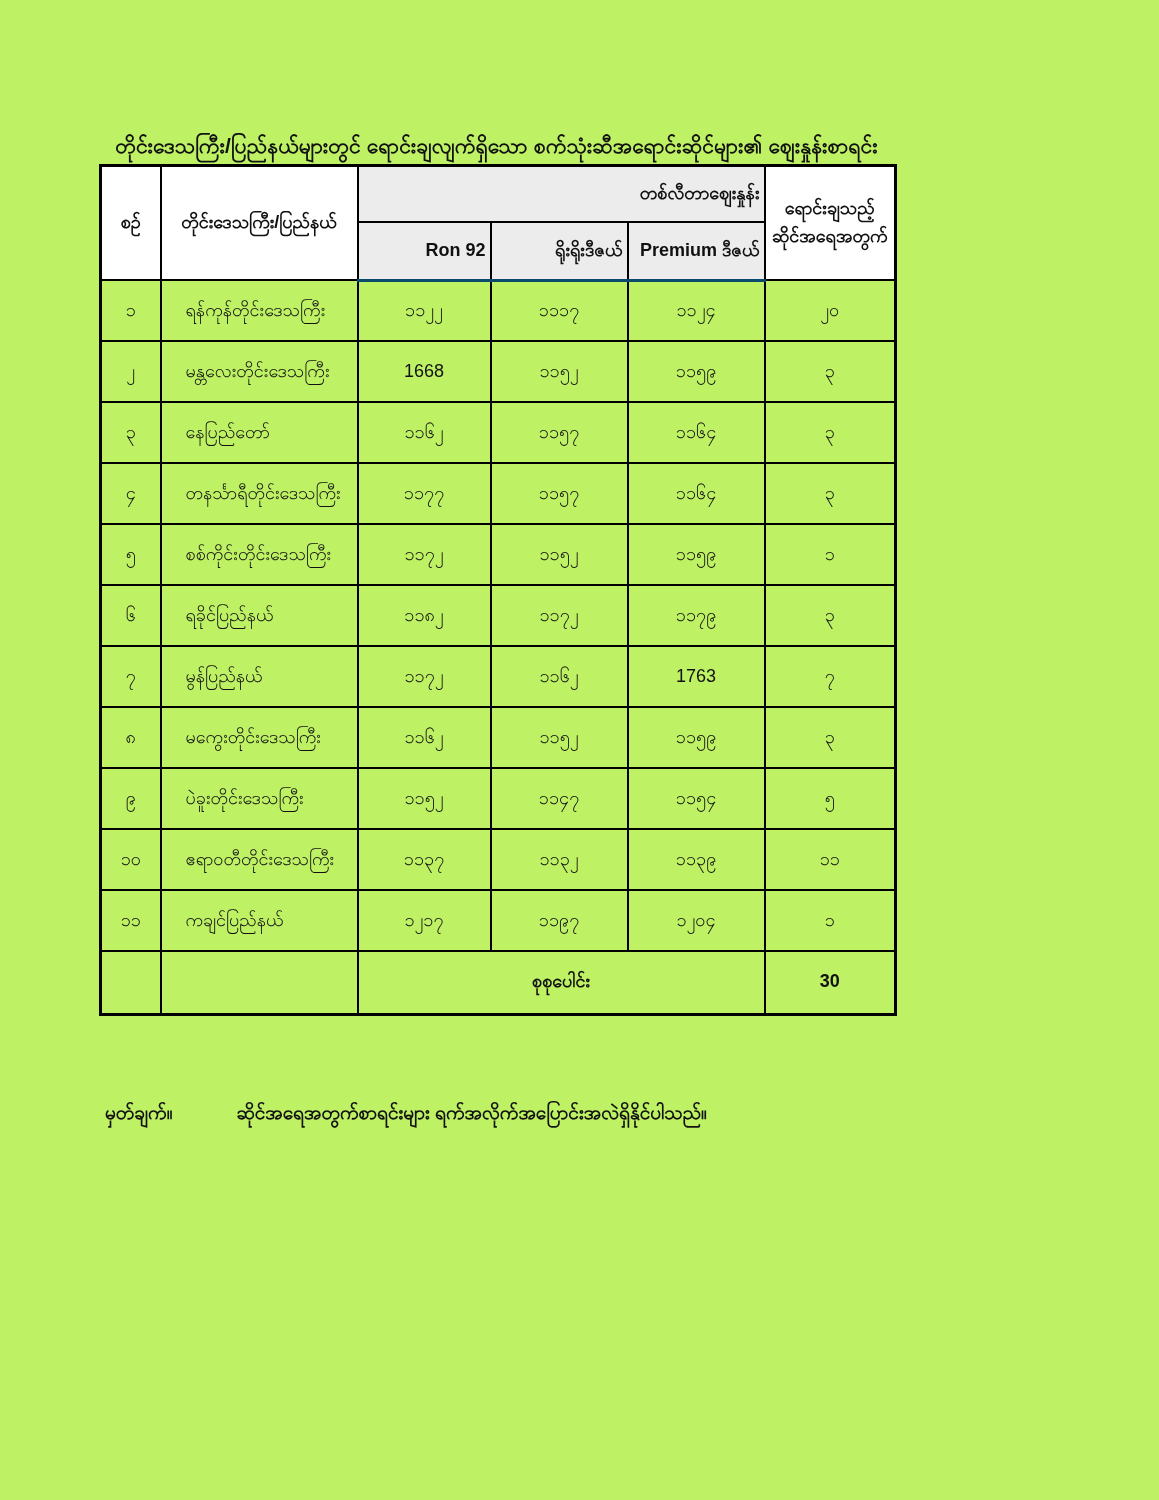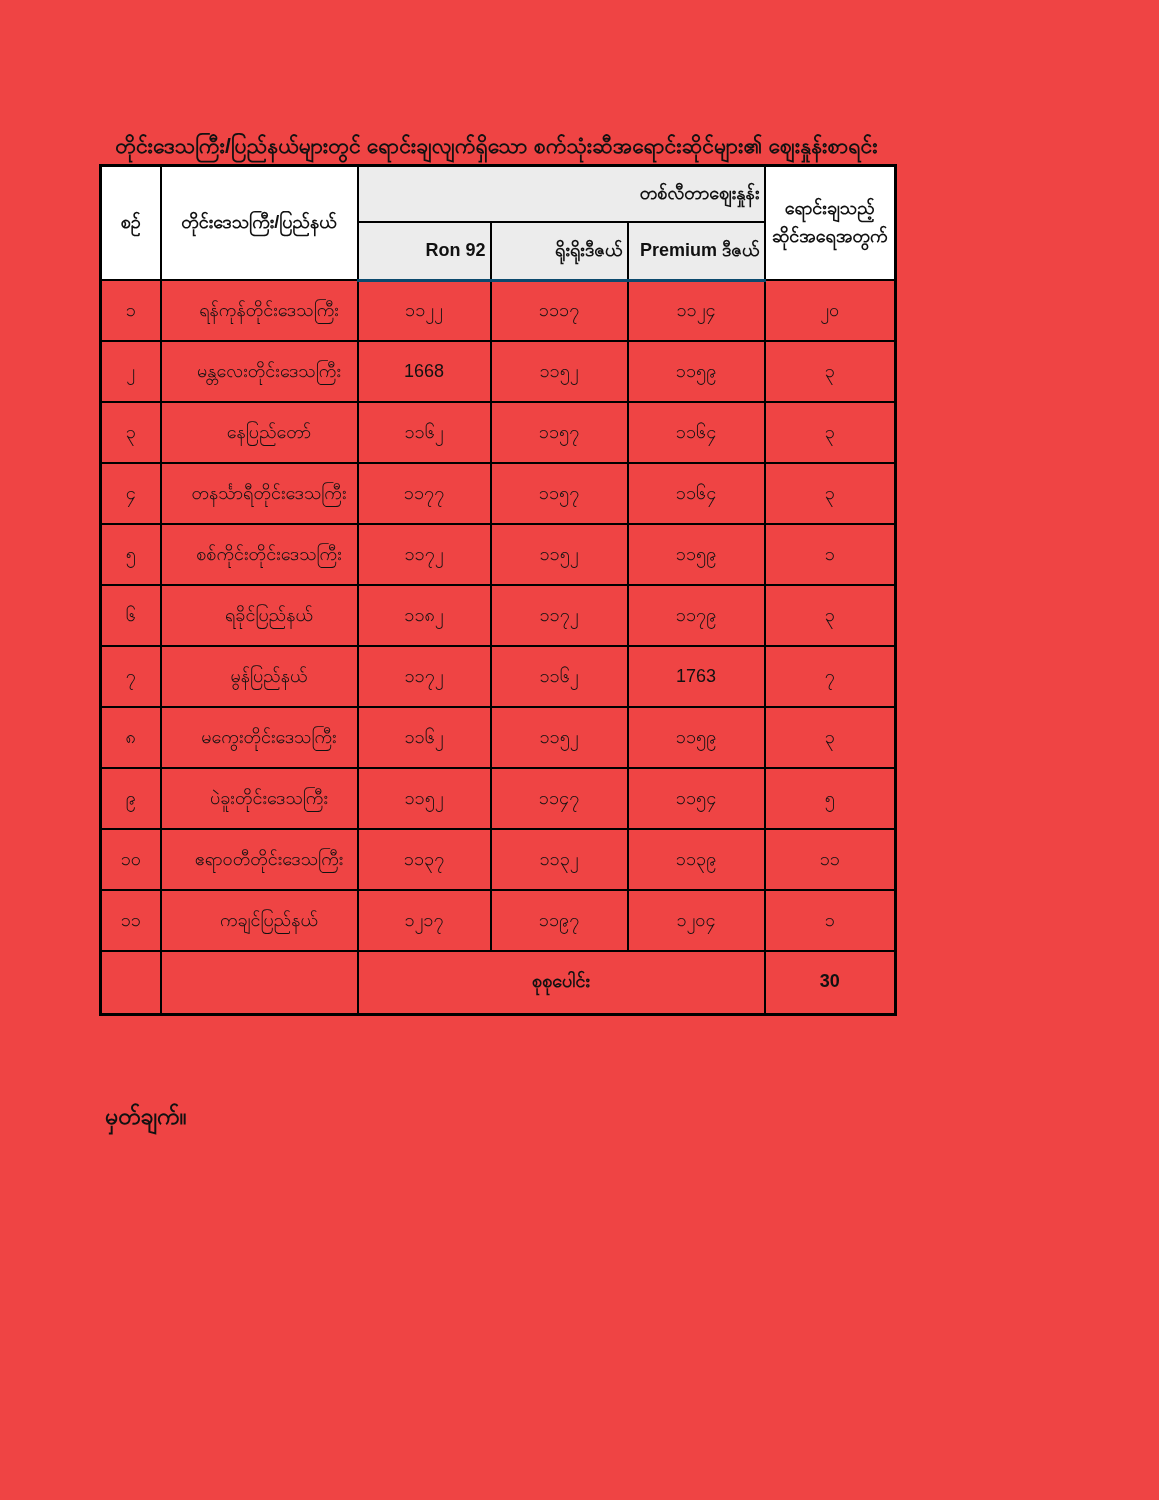--- a/index.html
+++ b/index.html
@@ -9,21 +9,21 @@
     height: 1500px;
     position: relative;
     font-family: "Liberation Sans", "DejaVu Sans", sans-serif;
     color: #111111;
   }
   .page {
     position: absolute;
     top: 0; left: 0;
     width: 1159px;
     height: 1500px;
-    background: #ef4444;
+    background: #bef264;
   }
   .content {
     position: absolute;
     left: 99px;
     top: 128px;
     width: 795px;
   }
   .title {
     width: 100%;
     text-align: center;
@@ -61,39 +61,39 @@
     font-size: 19px;
     background: #ffffff;
   }
   thead th.shaded { background: #ececec; text-align: right; }
   thead tr.group-row th { height: 57px; }
   thead tr.sub-row th { height: 58px; }
   thead tr.sub-row th { border-bottom: 3px solid #0c4a6e; }
   .two-line span { display: block; }
   tbody td { height: 61px; }
   tbody td.c-region {
-    text-align: center;
+    text-align: left;
     padding-left: 24px;
     margin-top: 40px;
   }
   tfoot td {
     height: 63px;
     border-top: 3px solid #000000;
     font-weight: bold;
     font-size: 19px;
   }
   .note {
     position: absolute;
     left: 105px;
     top: 1098px;
     width: 950px;
     display: flex;
     align-items: baseline;
     font-weight: bold;
-    font-size: 23px;
+    font-size: 19px;
     line-height: 1.6;
   }
   .note .note-label { flex: 0 0 auto; }
   .note .note-text { margin-left: 64px; }
 </style>
 </head>
 <body>
 
 <div class="page">
   <div class="content">
@@ -222,14 +222,15 @@
           <td></td>
           <td colspan="3">စုစုပေါင်း</td>
           <td>30</td>
         </tr>
       </tfoot>
     </table>
   </div>
 
   <div class="note">
     <span class="note-label">မှတ်ချက်။</span>
+    <span class="note-text">ဆိုင်အရေအတွက်စာရင်းများ ရက်အလိုက်အပြောင်းအလဲရှိနိုင်ပါသည်။</span>
   </div>
 </div>
 
 </body></html>

